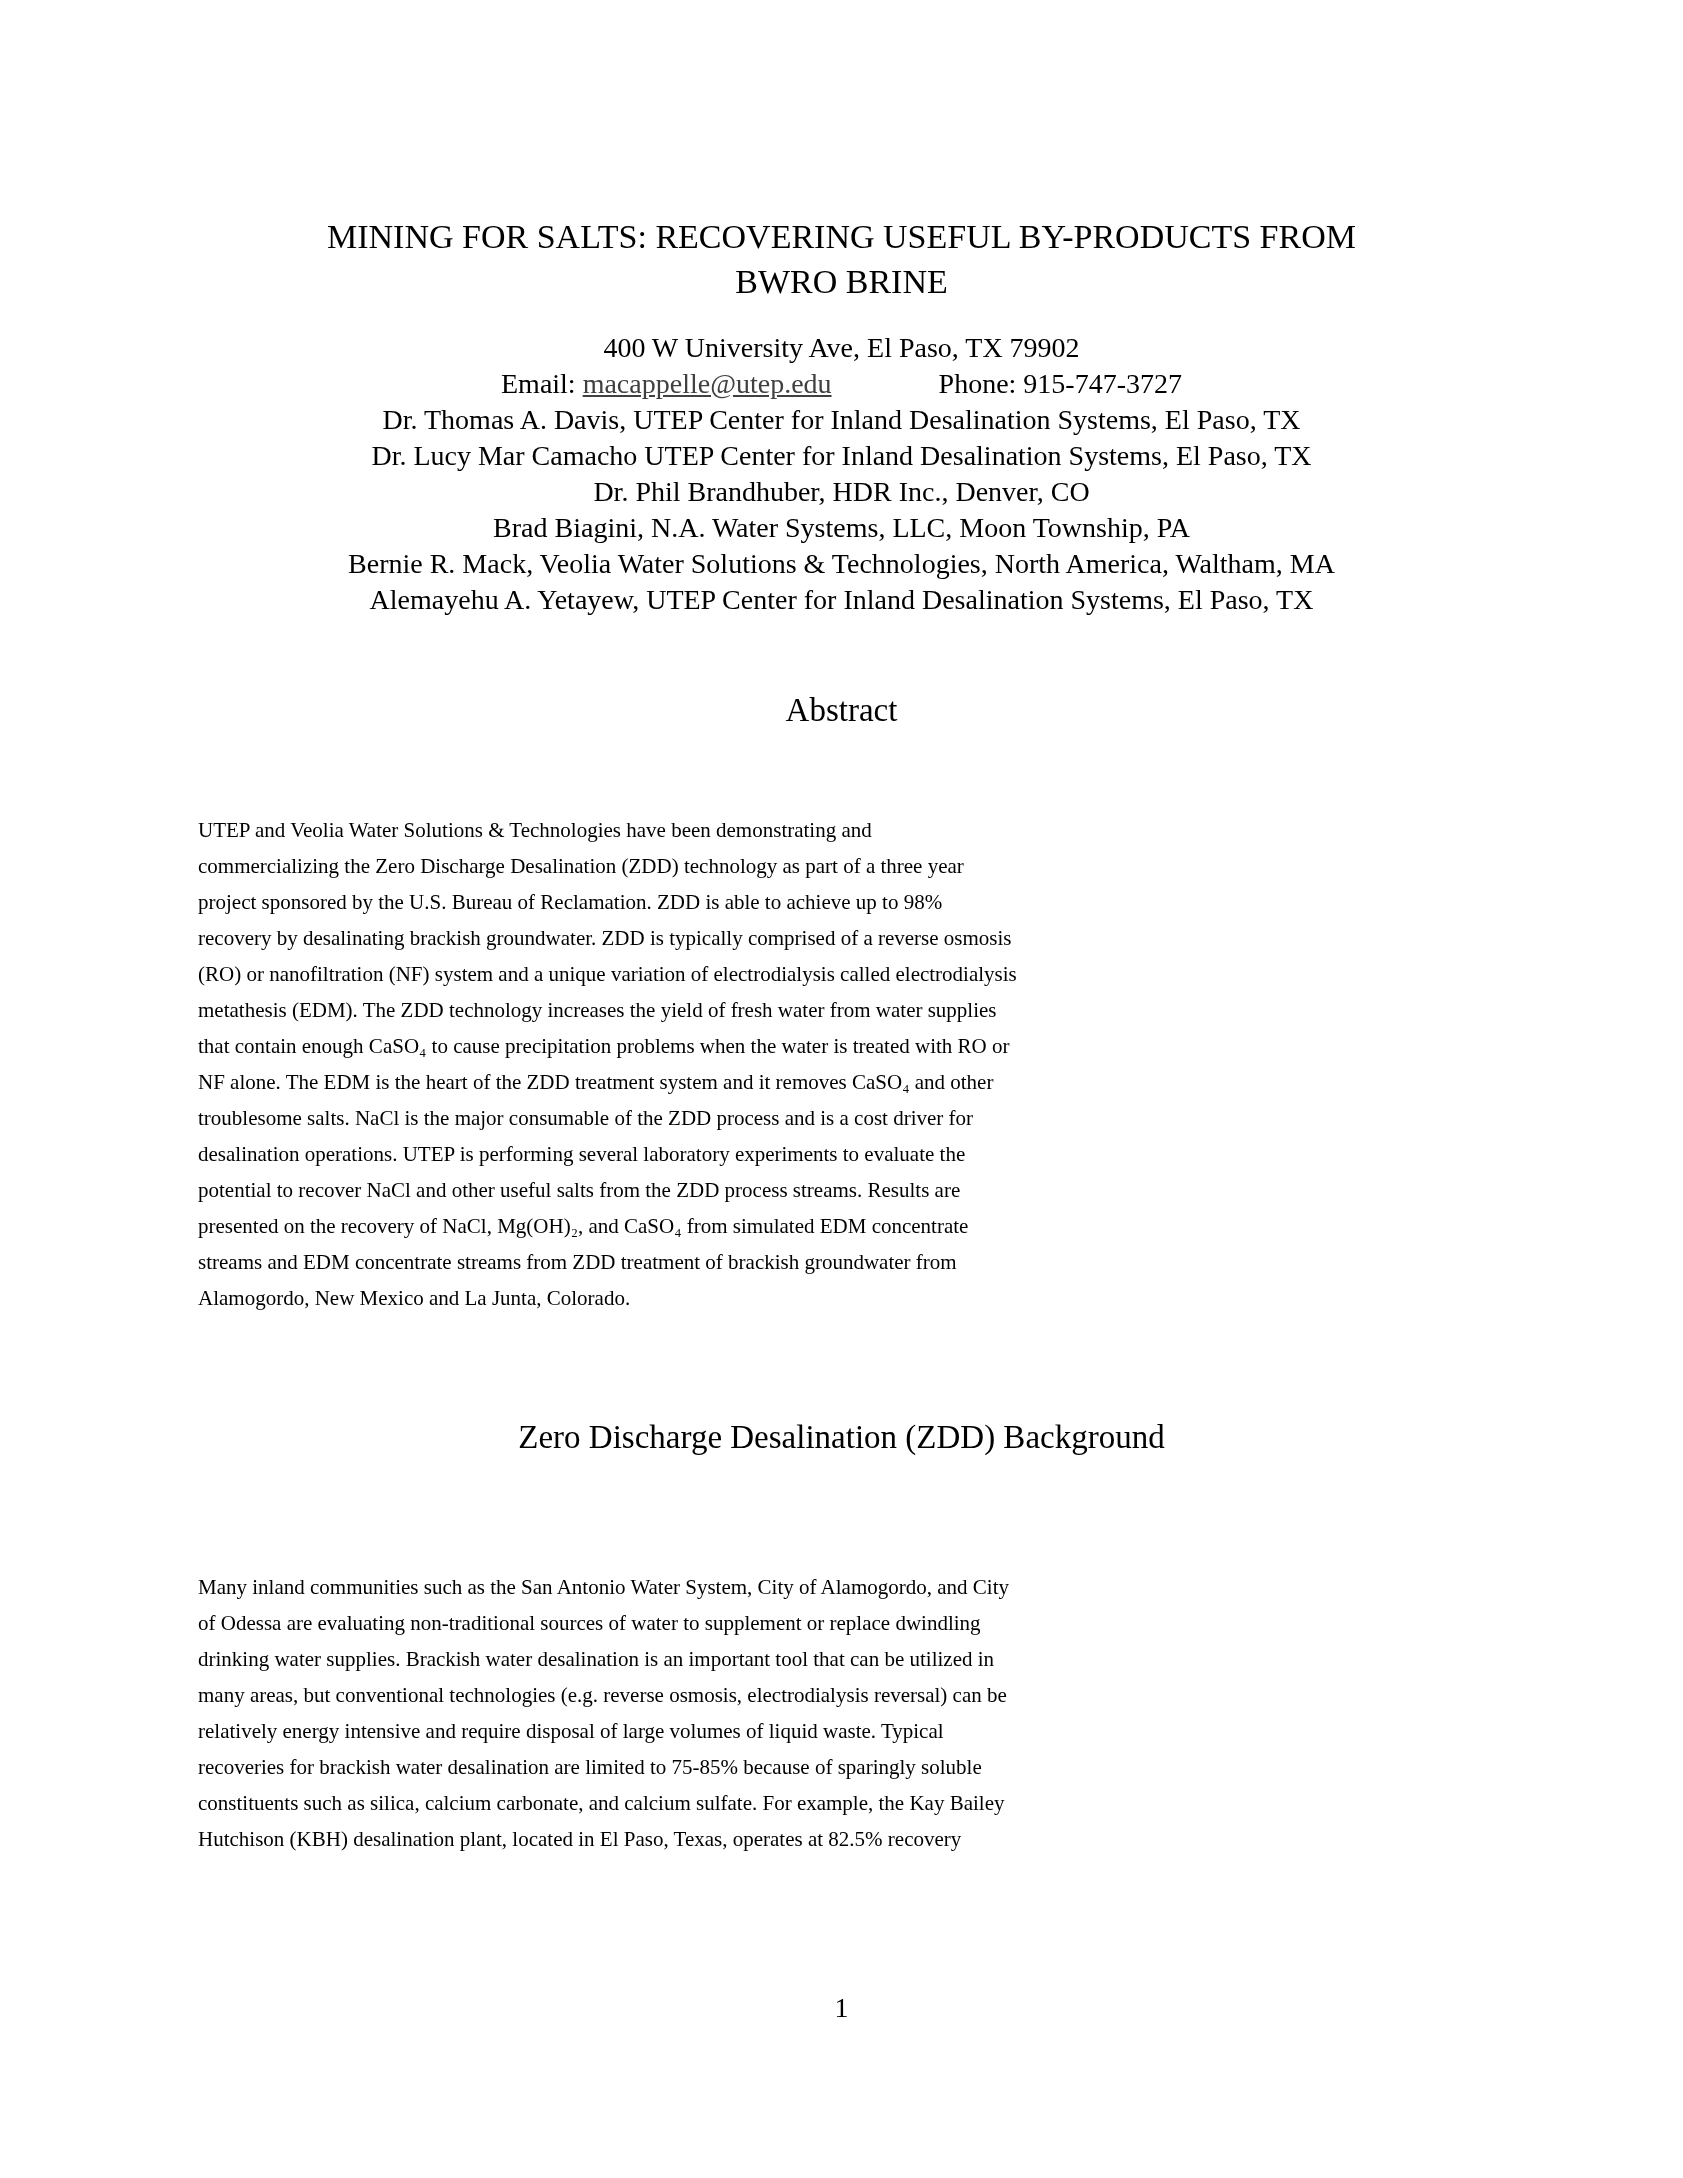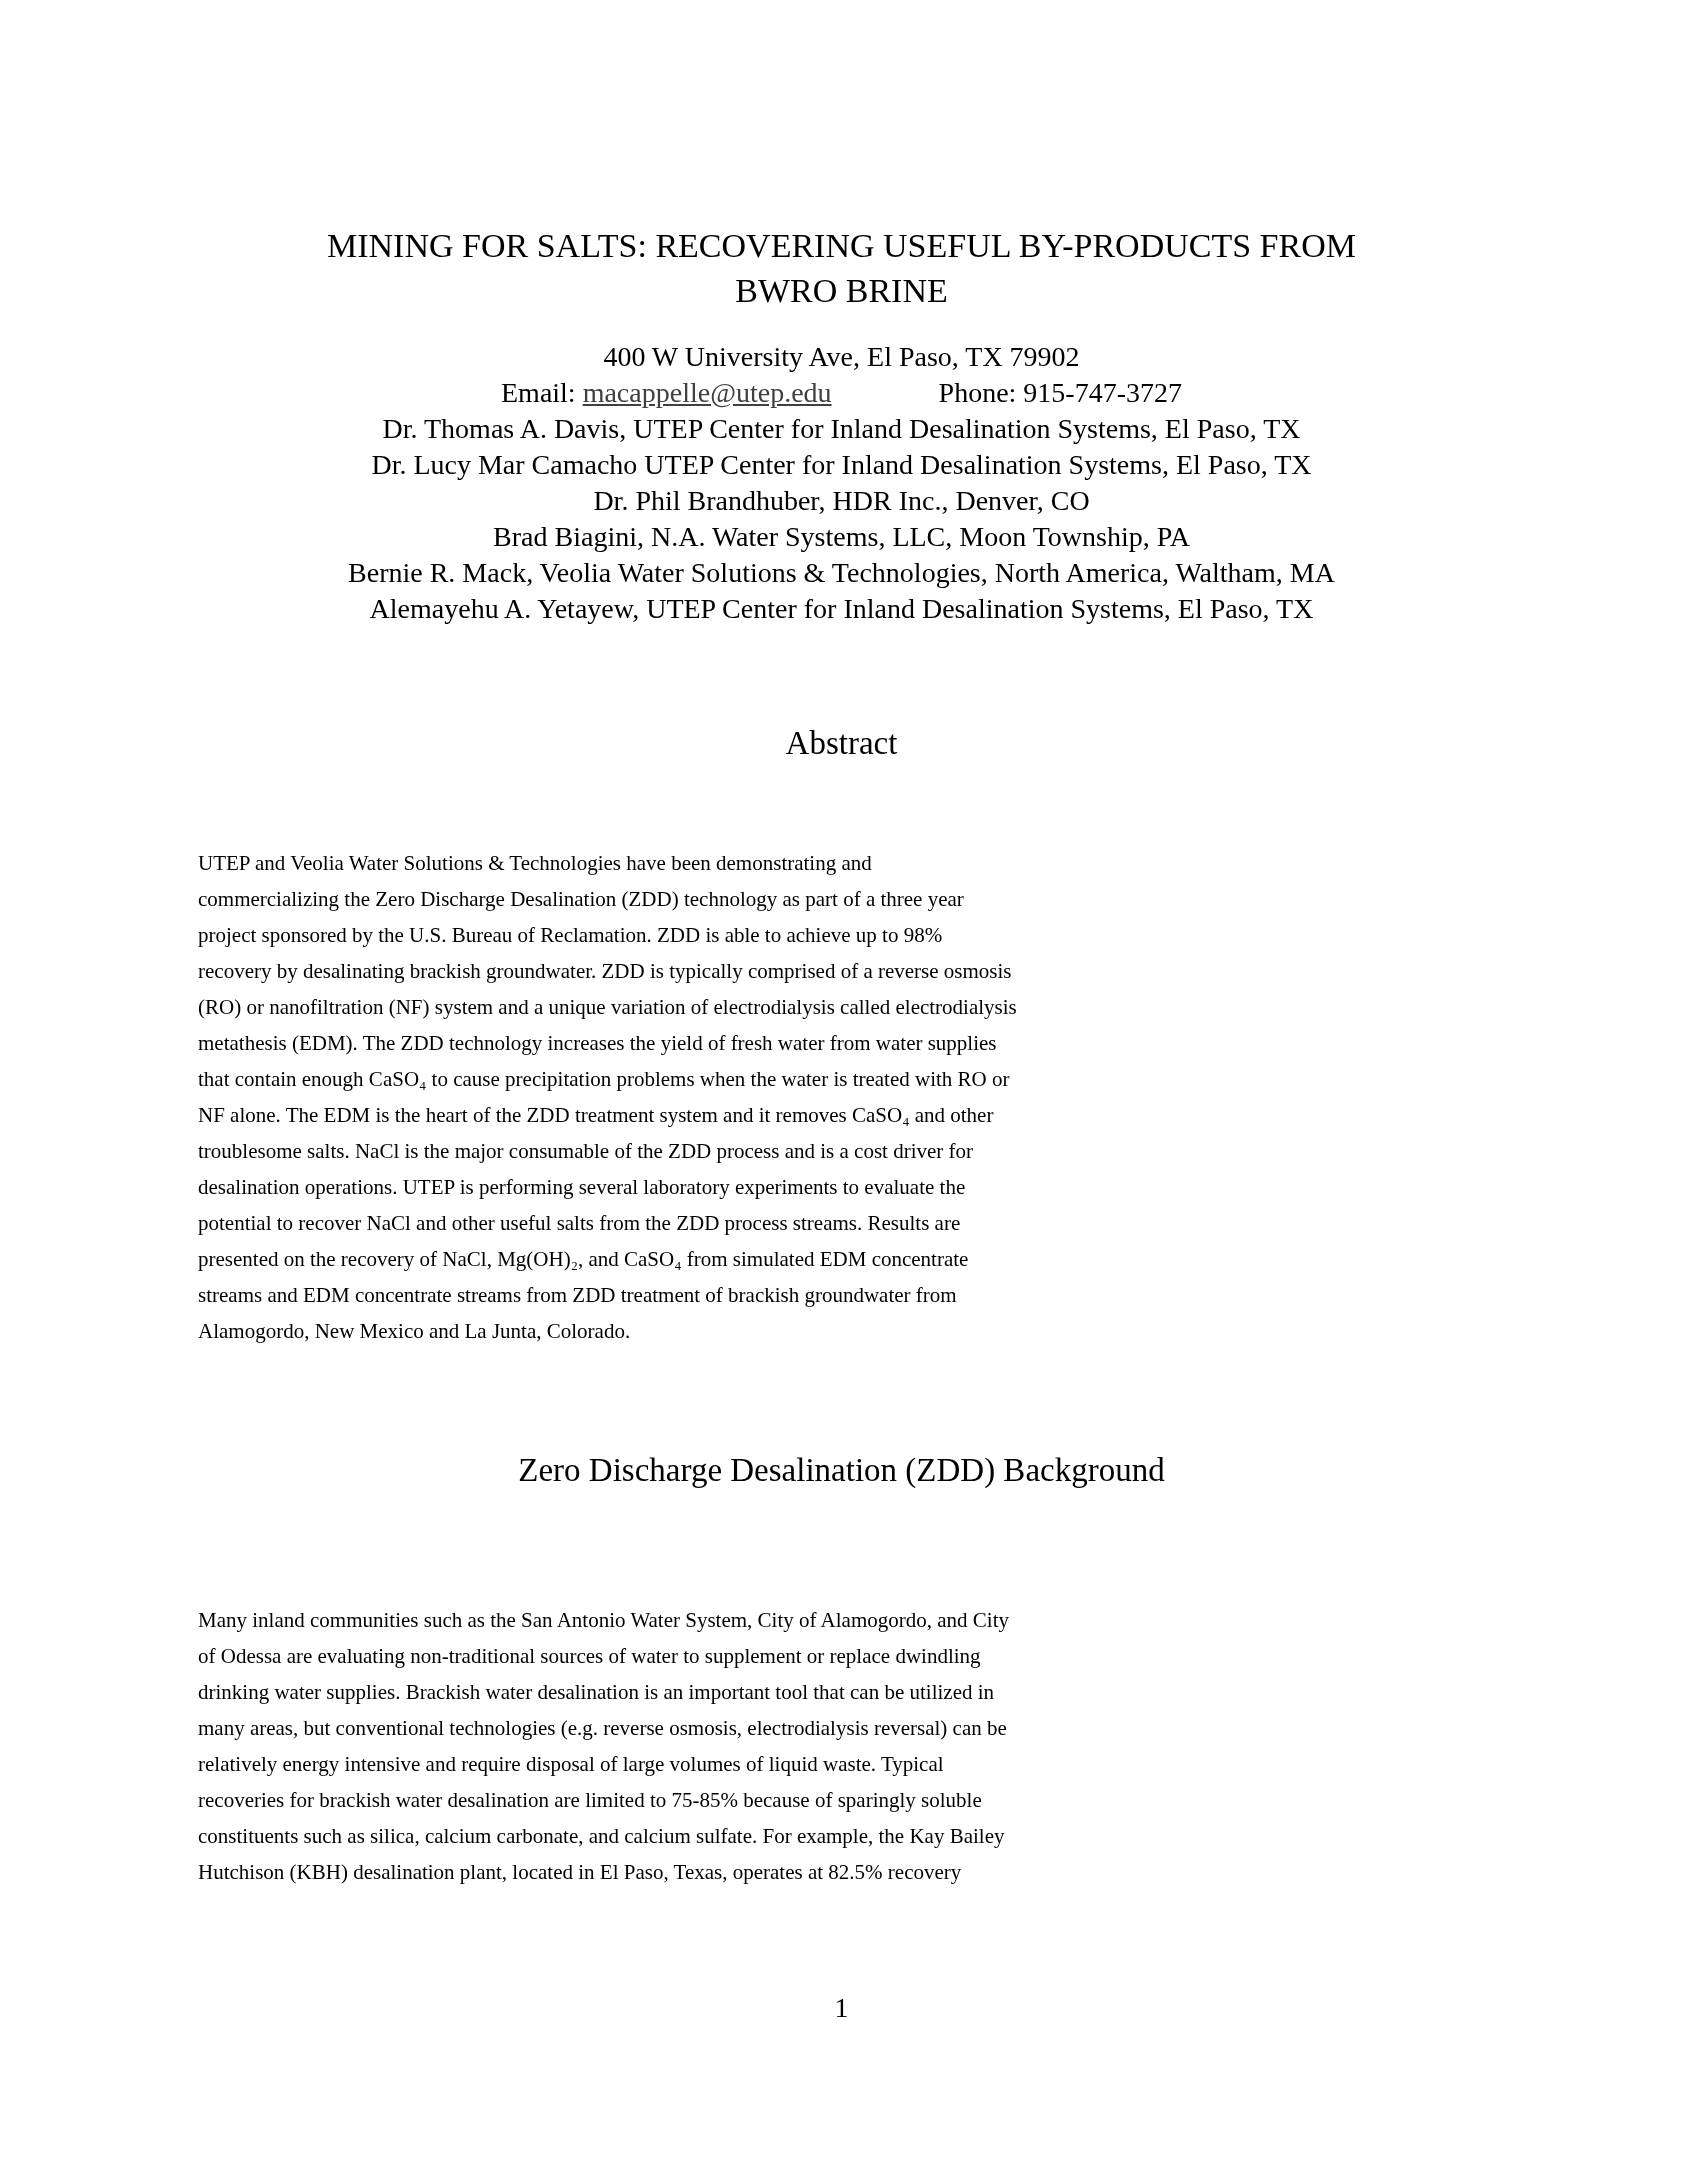--- a/index.html
+++ b/index.html
@@ -12,21 +12,21 @@
     width: 1683px;
     height: 2178px;
     background: #ffffff;
     color: #000000;
     font-family: "Liberation Serif", "DejaVu Serif", serif;
     overflow: hidden;
   }
   .content {
     position: absolute;
     left: 198px;
-    top: 13px;
+    top: 4px;
     width: 1287px;
   }
   .doc-title {
     margin-top: 210px;
     text-align: center;
     font-size: 34px;
     line-height: 45px;
     white-space: pre-line;
   }
   .author-block {
@@ -44,21 +44,21 @@
   .email-link {
     color: #404040;
     text-decoration: underline;
     cursor: pointer;
   }
   .email-gap {
     display: inline-block;
     width: 107px;
   }
   .section-heading {
-    margin-top: 94px;
+    margin-top: 70px;
     text-align: center;
     font-size: 33px;
     line-height: 45px;
   }
   .section-heading.background {
     margin-top: 99px;
   }
   .body-paragraph {
     margin-top: 79px;
     font-size: 21px;

